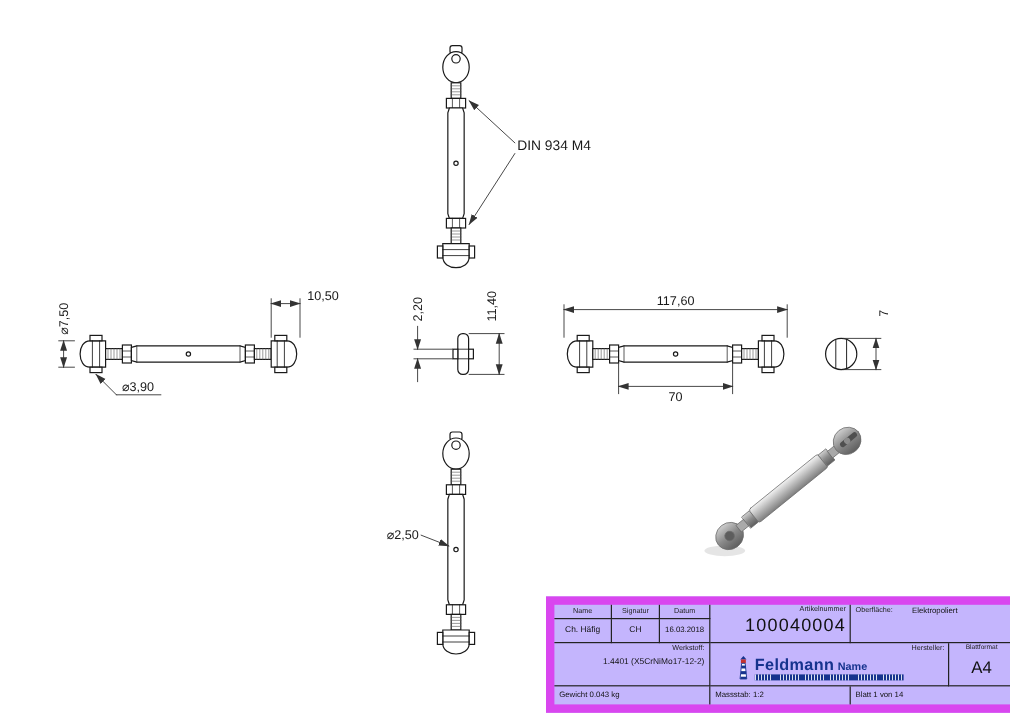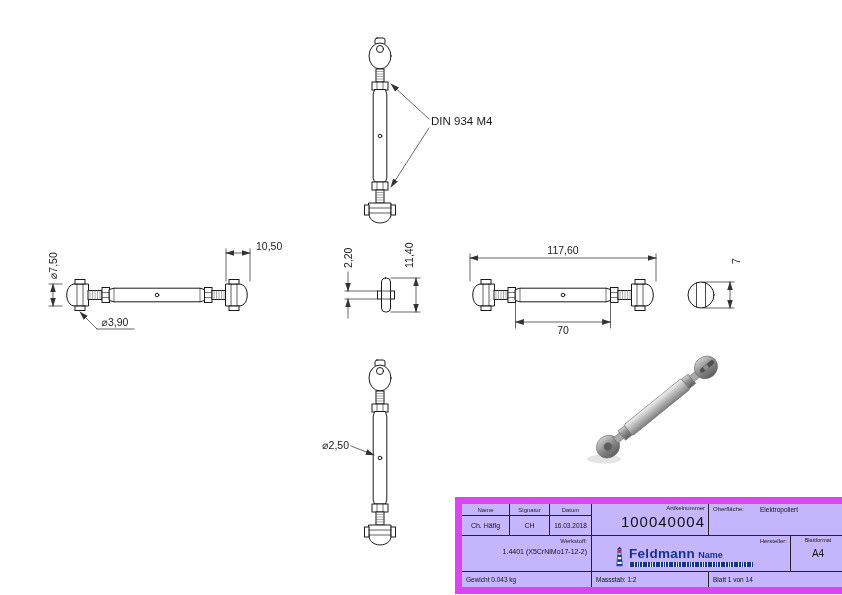--- a/index.html
+++ b/index.html
@@ -24,21 +24,21 @@
   .hcell{display:flex;align-items:center;justify-content:center;font-size:6px;color:#222;}
   .vcell{display:flex;align-items:center;justify-content:center;font-size:7px;}
   .c-art{grid-column:4;grid-row:1/3;padding:1px 3px;}
   .lab{font-size:6px;color:#222;}
   .artval{font-size:15px;letter-spacing:1px;margin:2px 0 0 6px;}
   .c-oberfl{grid-column:5/7;grid-row:1/3;padding:2px 4px;font-size:6.5px;display:flex;gap:16px;align-items:flex-start;}
   .c-werk{grid-column:1/4;grid-row:3;padding:2px 4px;}
   .werkval{font-size:7px;margin:4px 0 0 4px;}
   .c-herst{grid-column:4/6;grid-row:3;padding:2px 3px;}
   .c-blattf{grid-column:6;grid-row:3;padding:1px 2px;display:flex;flex-direction:column;align-items:center;}
-  .blattfv{font-size:10px;margin-top:5px;}
+  .blattfv{font-size:14px;margin-top:5px;}
   .c-gew{grid-column:1/4;grid-row:4;}
   .c-mass{grid-column:4;grid-row:4;}
   .c-blatt{grid-column:5/7;grid-row:4;}
   .brow{display:flex;align-items:center;font-size:6.5px;padding-left:4px;}
   
   .logo{display:flex;align-items:flex-start;margin:2px 0 0 18px;gap:3px;}
   .logotxt{display:flex;flex-direction:column;}
   .logoline{display:flex;align-items:baseline;gap:3px;}
   .brand{font-size:13.5px;font-weight:bold;color:#16338e;letter-spacing:.3px;}
   .suffix{font-size:9px;font-weight:bold;color:#16338e;}

